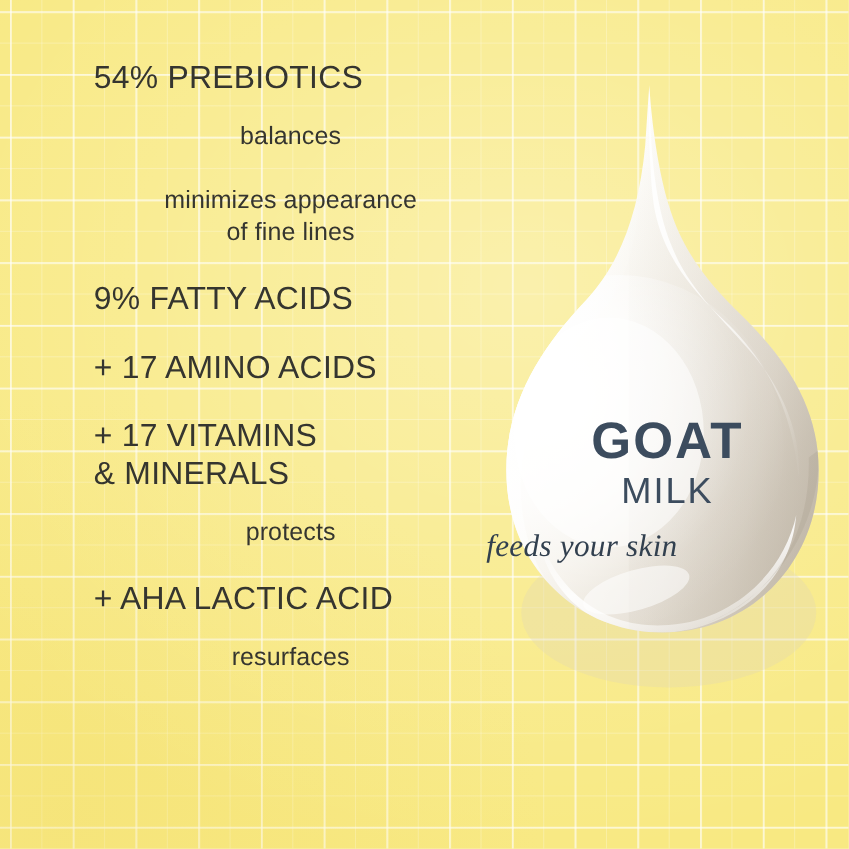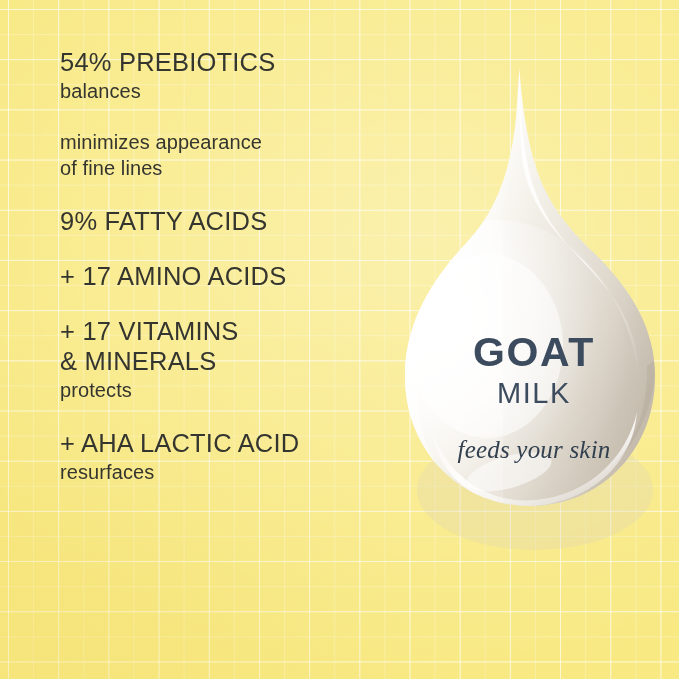--- a/index.html
+++ b/index.html
@@ -50,20 +50,21 @@
 
   
   .ingredient-list {
     position: absolute;
     left: 60px;
     top: 47px;
     width: 330px;
   }
   .ingredient {
     margin: 0 0 0 0;
+    padding-left: 15px;
   }
   .ingredient + .ingredient {
     margin-top: 25px;
   }
   .ing-title {
     font-family: "Liberation Sans", sans-serif;
     font-size: 25.5px;
     line-height: 30px;
     letter-spacing: 0.2px;
     color: #35352f;
@@ -72,21 +73,22 @@
     margin: 0;
   }
   .ing-sub {
     font-family: "Liberation Sans", sans-serif;
     font-size: 20px;
     line-height: 26px;
     letter-spacing: 0.1px;
     color: #35352f;
     font-weight: 400;
     white-space: pre-line;
-    margin: 1px 0 0 0;
+    margin: 19px 0 0 0;
+    text-align: center;
   }
 
   
   .droplet-wrap {
     position: absolute;
     left: 383px;
     top: 60px;
     width: 296px;
     height: 492px;
   }
@@ -124,23 +126,22 @@
   }
   .brand-line2 {
     top: 311px;
     font-size: 29px;
     line-height: 44px;
     padding-left: 6px;
     box-sizing: border-box;
   }
   .brand-tagline {
     position: absolute;
-    top: 376px;
+    top: 364px;
     width: 100%;
-    text-align: center;
     font-family: "Liberation Serif", serif;
     font-style: italic;
     font-size: 25px;
     line-height: 28px;
     letter-spacing: 0.2px;
     color: #32404f;
     padding-left: 6px;
     box-sizing: border-box;
   }
 </style>

